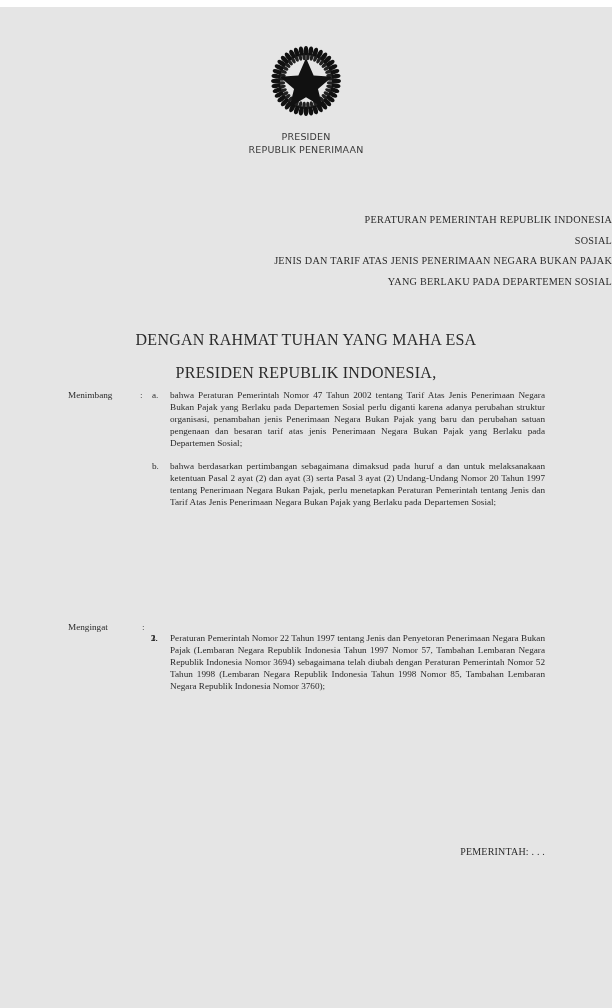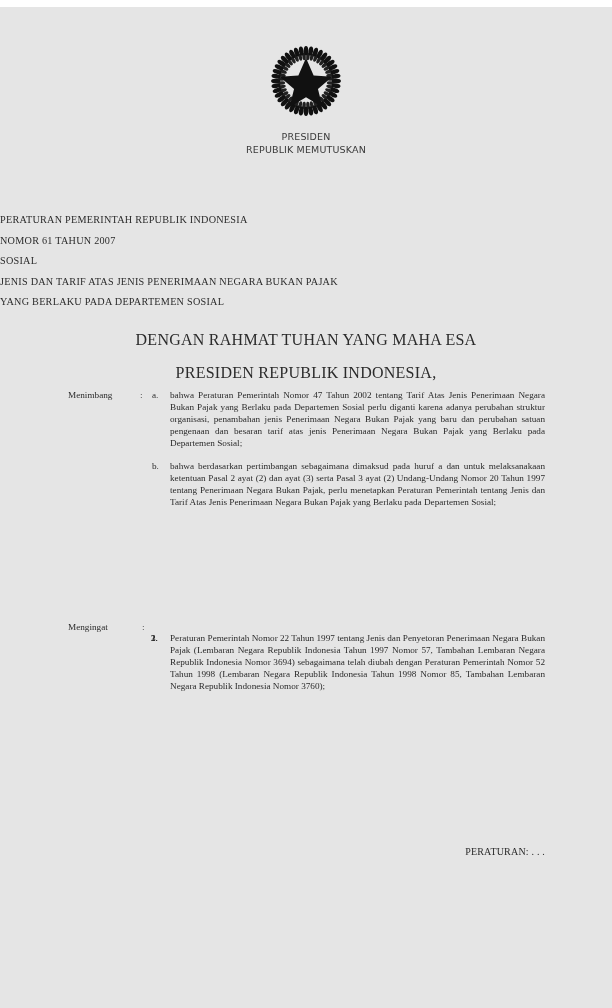--- a/index.html
+++ b/index.html
@@ -47,21 +47,21 @@
     color: #3a3a3a;
     line-height: 12.5px;
   }
 
   
   .title-block {
     position: absolute;
     left: 0;
     right: 0;
     top: 203px;
-    text-align: left;
+    text-align: right;
   }
   .title-line {
     font-size: 10.2px;
     line-height: 20.5px;
     letter-spacing: 0.25px;
     white-space: nowrap;
   }
 
   
   .preamble {
@@ -257,26 +257,25 @@
           </g>
 
           <polygon points="50,18 60.6,42.2 86.5,44.1 66.6,61.2 73,86.5 50,72.5 27,86.5 33.4,61.2 13.5,44.1 39.4,42.2"></polygon>
         </g>
       </svg>
     </span>
   </div>
 
   <div class="emblem-caption">
     <div>PRESIDEN</div>
-    <div>REPUBLIK MEMUTUSKAN</div>
+    <div>REPUBLIK PENERIMAAN</div>
   </div>
 
   <div class="title-block">
     <div class="title-line">PERATURAN PEMERINTAH REPUBLIK INDONESIA</div>
-    <div class="title-line">NOMOR 61 TAHUN 2007</div>
     <div class="title-line">SOSIAL</div>
     <div class="title-line">JENIS DAN TARIF ATAS JENIS PENERIMAAN NEGARA BUKAN PAJAK</div>
     <div class="title-line">YANG BERLAKU PADA DEPARTEMEN SOSIAL</div>
   </div>
 
   <div class="preamble">
     <div class="preamble-line">DENGAN RAHMAT TUHAN YANG MAHA ESA</div>
     <div class="preamble-line second">PRESIDEN REPUBLIK INDONESIA,</div>
   </div>
 
@@ -305,15 +304,15 @@
       <li class="item">
         <span class="item-marker">2.</span>
       </li>
       <li class="item">
         <span class="item-marker">3.</span>
         <span class="item-text">Peraturan Pemerintah Nomor 22 Tahun 1997 tentang Jenis dan Penyetoran Penerimaan Negara Bukan Pajak (Lembaran Negara Republik Indonesia Tahun 1997 Nomor 57, Tambahan Lembaran Negara Republik Indonesia Nomor 3694) sebagaimana telah diubah dengan Peraturan Pemerintah Nomor 52 Tahun 1998 (Lembaran Negara Republik Indonesia Tahun 1998 Nomor 85, Tambahan Lembaran Negara Republik Indonesia Nomor 3760);</span>
       </li>
     </ul>
   </div>
 
-  <div class="footer">PERATURAN: . . .</div>
+  <div class="footer">PEMERINTAH: . . .</div>
 
 </div>
 
 </body></html>

